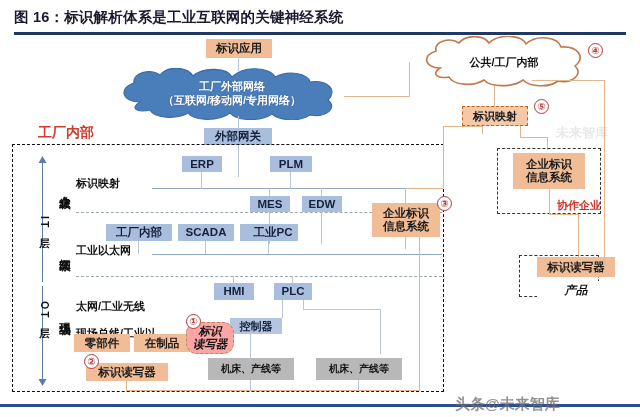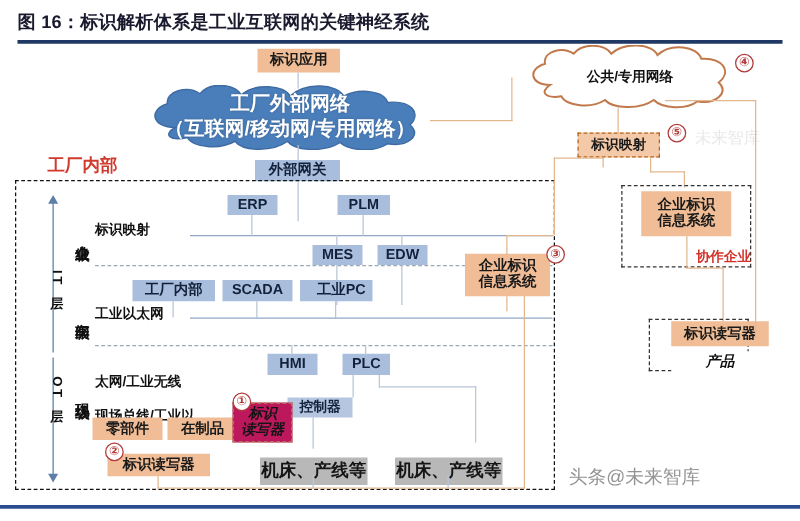--- a/index.html
+++ b/index.html
@@ -21,32 +21,32 @@
   #footer-rule{left:0px;top:404px;width:640px;height:3px;background:#2a4d8f;}
 
   
   .node{
     display:flex;align-items:center;justify-content:center;text-align:center;
     font-weight:bold;line-height:1.12;color:#111;
   }
   .blue{background:#a9bedc;color:#13213a;font-size:11.5px;}
   .blue2{background:#b6c6e0;color:#13213a;font-size:11px;}
   .orange{background:#f0bd96;color:#1a1a1a;font-size:11.5px;}
-  .gray{background:#b8b8b8;color:#151515;font-size:14px;margin-top:8px;}
+  .gray{background:#b8b8b8;color:#151515;font-size:10px;}
   .white-dash{background:#ffffff;border:1.4px dashed #3a3a3a;color:#151515;font-size:11.5px;font-style:italic;}
   .orange-dash{background:#f3c9a8;border:1.3px dashed #b5651d;color:#1a1a1a;font-size:11px;}
 
   
   .cloud{position:absolute;}
   .cloud .lbl{
     position:absolute;left:0;top:0;width:100%;height:100%;
     display:flex;flex-direction:column;align-items:center;justify-content:center;
     font-weight:bold;text-align:center;line-height:1.25;
   }
-  #cloud-factory-ext .lbl{color:#ffffff;font-size:16px;text-shadow:0 0 2px rgba(0,0,0,.25);}
+  #cloud-factory-ext .lbl{color:#ffffff;font-size:11px;text-shadow:0 0 2px rgba(0,0,0,.25);}
   #cloud-public .lbl{color:#111;font-size:11px;}
 
   
   #factory-frame{
     left:12px;top:144px;width:432px;height:248px;
     border:1.8px dashed #111;background:transparent;
   }
   #factory-label{left:38px;top:124px;font-size:14px;font-weight:bold;color:#d03b2e;}
 
   
@@ -76,21 +76,21 @@
   }
 
   
   #collab-group{left:497px;top:148px;width:104px;height:66px;border:1.4px dashed #333;}
   #collab-label{left:497px;top:198px;width:104px;text-align:right;
     font-size:11px;font-weight:bold;color:#d0332a;}
 
   #product-group{left:519px;top:255px;width:80px;height:42px;border:1.4px dashed #333;}
 
   
-  .wm{position:absolute;font-weight:normal;color:#8a8a8a;opacity:.55;white-space:nowrap;}
+  .wm{position:absolute;font-weight:bold;color:#8a8a8a;opacity:.55;white-space:nowrap;margin-top:23px;}
   #wm-bottom{left:455px;top:372px;font-size:15px;opacity:.75;color:#6f6f6f;text-align:right;}
   #wm-top{left:556px;top:101px;font-size:13px;opacity:.17;color:#7a7a7a;}
 </style>
 </head>
 <body>
 
 <div id="stage">
 
   <div class="abs" id="title-bar">
     <div class="ttl">图 16：标识解析体系是工业互联网的关键神经系统</div>
@@ -113,21 +113,21 @@
   </div>
 
   <div class="cloud" id="cloud-public" style="left:418px;top:36px;width:172px;height:54px;">
     <svg width="172" height="54" viewBox="0 0 172 54">
       <path d="M22 32 C6 32 4 19 18 15 C16 5 32 1 41 7 C48 -2 66 -1 71 7
                C82 -3 104 -1 108 8 C119 -2 140 1 143 11 C160 10 168 21 157 30
                C166 38 154 48 140 45 C131 52 112 51 105 44 C94 52 72 51 66 44
                C55 51 35 49 31 41 C19 43 13 38 22 32 Z" fill="#ffffff" stroke="#c1784a" stroke-width="1.6"></path>
     </svg>
     <div class="lbl">
-      <span>公共/专用网络</span>
+      <span>公共/工厂内部</span>
     </div>
   </div>
 
   <div class="abs node orange" style="left:206px;top:39px;width:66px;height:19px;">标识应用</div>
 
   <div class="abs conn" style="left:238px;top:58px;width:1.4px;height:13px;"></div>
 
   <div class="abs node blue" style="left:204px;top:128px;width:68px;height:17px;">外部网关</div>
 
   <div class="abs conn" style="left:238px;top:116px;width:1.4px;height:13px;"></div>
@@ -200,21 +200,21 @@
   <div class="abs conn" style="left:282px;top:300px;width:1.4px;height:18px;"></div>
 
   <div class="abs conn" style="left:303px;top:300px;width:1.4px;height:10px;"></div>
   <div class="abs conn" style="left:303px;top:309px;width:78px;height:1.4px;"></div>
   <div class="abs conn" style="left:380px;top:309px;width:1.4px;height:45px;"></div>
 
   <div class="abs node orange" style="left:74px;top:334px;width:56px;height:18px;">零部件</div>
   <div class="abs node orange" style="left:134px;top:334px;width:56px;height:18px;">在制品</div>
 
   <div class="abs node white-dash" style="left:186px;top:322px;width:48px;height:32px;flex-direction:column;
-       border-color:#b08a5a;border-style:dashed;background:#be185d;">
+       border-color:#b08a5a;border-style:dashed;background:#fca5a5;border-radius:11px;">
     <span>标识</span>
     <span>读写器</span>
   </div>
   <div class="abs num" style="left:186px;top:314px;">①</div>
 
   <div class="abs node orange" style="left:86px;top:363px;width:82px;height:18px;">标识读写器</div>
   <div class="abs num" style="left:84px;top:354px;">②</div>
 
   <div class="abs node gray" style="left:208px;top:358px;width:86px;height:22px;">机床、产线等</div>
   <div class="abs conn" style="left:250px;top:334px;width:1.4px;height:25px;"></div>

